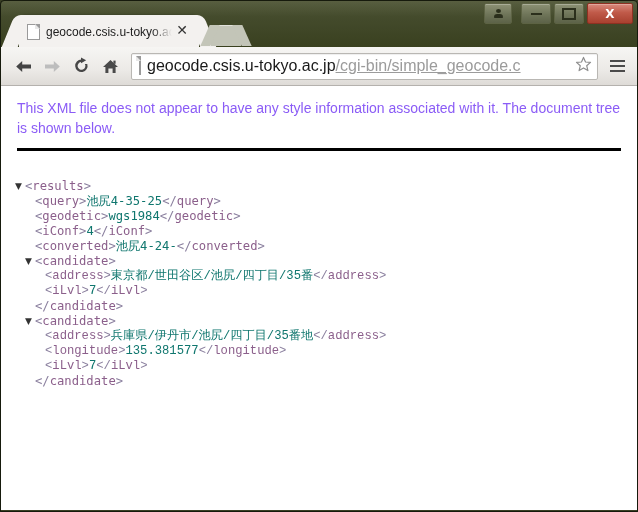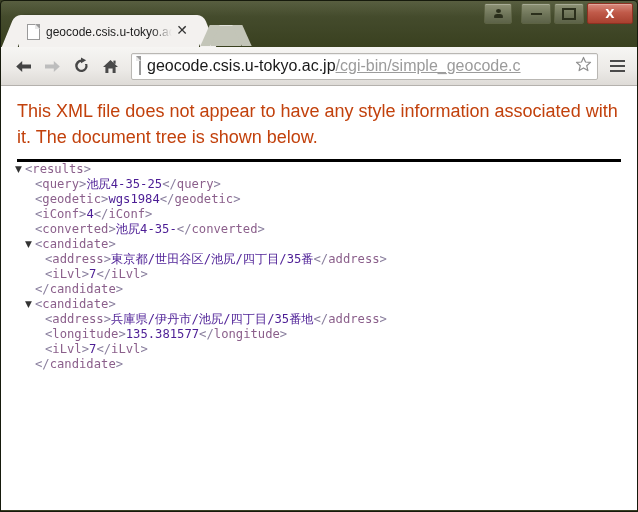--- a/index.html
+++ b/index.html
@@ -234,52 +234,52 @@
   .content {
     position: absolute;
     left: 1px; top: 86px;
     width: 636px; height: 424px;
     background: #fff;
     overflow: hidden;
     box-sizing: border-box;
   }
   .notice {
     margin: 12px 16px 0 16px;
-    font-size: 18px;
+    font-size: 14px;
     line-height: 1.45;
-    color: #c2410c;
+    color: #8b5cf6;
     font-family: "Liberation Sans", sans-serif;
   }
   .hr {
     margin: 9px 16px 0 16px;
     height: 3px;
     background: #000;
   }
   .xmlroot {
-    margin: 0 0 0 0;
+    margin: 28px 0 0 0;
     padding-left: 14px;
     font-family: "DejaVu Sans Mono", monospace;
     font-size: 12.2px;
     line-height: 15px;
     color: #000;
   }
   .xline { white-space: pre; }
   .tw {
     display: inline-block;
     width: 10px;
     color: #333;
     font-size: 9px;
     vertical-align: 1px;
     font-family: "DejaVu Sans", sans-serif;
   }
   .ind1 { padding-left: 10px; }
-  .ind2 { padding-left: 20px; }
+  .ind2 { padding-left: 20px; font-family: Liberation Mono, monospace; }
   .pct  { color: #8a7f9e; }   
   .tag  { color: #8b5f8b; }   
-  .txt  { color: #4c1d95; text-align: right; }      
+  .txt  { color: #0f766e; text-align: right; }      
 </style>
 </head>
 <body>
 
 <div class="window">
 
   <div class="titlebar">
 
     <div class="tab">
       <div class="tab-inner">
@@ -357,21 +357,21 @@
   </div>
 
   <div class="content">
     <div class="notice">This XML file does not appear to have any style information associated with it. The document tree is shown below.</div>
     <div class="hr"></div>
     <div class="xmlroot" id="xml-tree">
         <div class="xline ind0"><span class="tw">▼</span><span class="pct">&lt;</span><span class="tag">results</span><span class="pct">&gt;</span></div>
         <div class="xline ind1"><span class="tw"></span><span class="pct">&lt;</span><span class="tag">query</span><span class="pct">&gt;</span><span class="txt">池尻4-35-25</span><span class="pct">&lt;/</span><span class="tag">query</span><span class="pct">&gt;</span></div>
         <div class="xline ind1"><span class="tw"></span><span class="pct">&lt;</span><span class="tag">geodetic</span><span class="pct">&gt;</span><span class="txt">wgs1984</span><span class="pct">&lt;/</span><span class="tag">geodetic</span><span class="pct">&gt;</span></div>
         <div class="xline ind1"><span class="tw"></span><span class="pct">&lt;</span><span class="tag">iConf</span><span class="pct">&gt;</span><span class="txt">4</span><span class="pct">&lt;/</span><span class="tag">iConf</span><span class="pct">&gt;</span></div>
-        <div class="xline ind1"><span class="tw"></span><span class="pct">&lt;</span><span class="tag">converted</span><span class="pct">&gt;</span><span class="txt">池尻4-35-</span><span class="pct">&lt;/</span><span class="tag">converted</span><span class="pct">&gt;</span></div>
+        <div class="xline ind1"><span class="tw"></span><span class="pct">&lt;</span><span class="tag">converted</span><span class="pct">&gt;</span><span class="txt">池尻4-24-</span><span class="pct">&lt;/</span><span class="tag">converted</span><span class="pct">&gt;</span></div>
         <div class="xline ind1"><span class="tw">▼</span><span class="pct">&lt;</span><span class="tag">candidate</span><span class="pct">&gt;</span></div>
         <div class="xline ind2"><span class="tw"></span><span class="pct">&lt;</span><span class="tag">address</span><span class="pct">&gt;</span><span class="txt">東京都/世田谷区/池尻/四丁目/35番</span><span class="pct">&lt;/</span><span class="tag">address</span><span class="pct">&gt;</span></div>
         <div class="xline ind2"><span class="tw"></span><span class="pct">&lt;</span><span class="tag">iLvl</span><span class="pct">&gt;</span><span class="txt">7</span><span class="pct">&lt;/</span><span class="tag">iLvl</span><span class="pct">&gt;</span></div>
         <div class="xline ind1"><span class="tw"></span><span class="pct">&lt;/</span><span class="tag">candidate</span><span class="pct">&gt;</span></div>
         <div class="xline ind1"><span class="tw">▼</span><span class="pct">&lt;</span><span class="tag">candidate</span><span class="pct">&gt;</span></div>
         <div class="xline ind2"><span class="tw"></span><span class="pct">&lt;</span><span class="tag">address</span><span class="pct">&gt;</span><span class="txt">兵庫県/伊丹市/池尻/四丁目/35番地</span><span class="pct">&lt;/</span><span class="tag">address</span><span class="pct">&gt;</span></div>
         <div class="xline ind2"><span class="tw"></span><span class="pct">&lt;</span><span class="tag">longitude</span><span class="pct">&gt;</span><span class="txt">135.381577</span><span class="pct">&lt;/</span><span class="tag">longitude</span><span class="pct">&gt;</span></div>
         <div class="xline ind2"><span class="tw"></span><span class="pct">&lt;</span><span class="tag">iLvl</span><span class="pct">&gt;</span><span class="txt">7</span><span class="pct">&lt;/</span><span class="tag">iLvl</span><span class="pct">&gt;</span></div>
         <div class="xline ind1"><span class="tw"></span><span class="pct">&lt;/</span><span class="tag">candidate</span><span class="pct">&gt;</span></div>
       </div>

